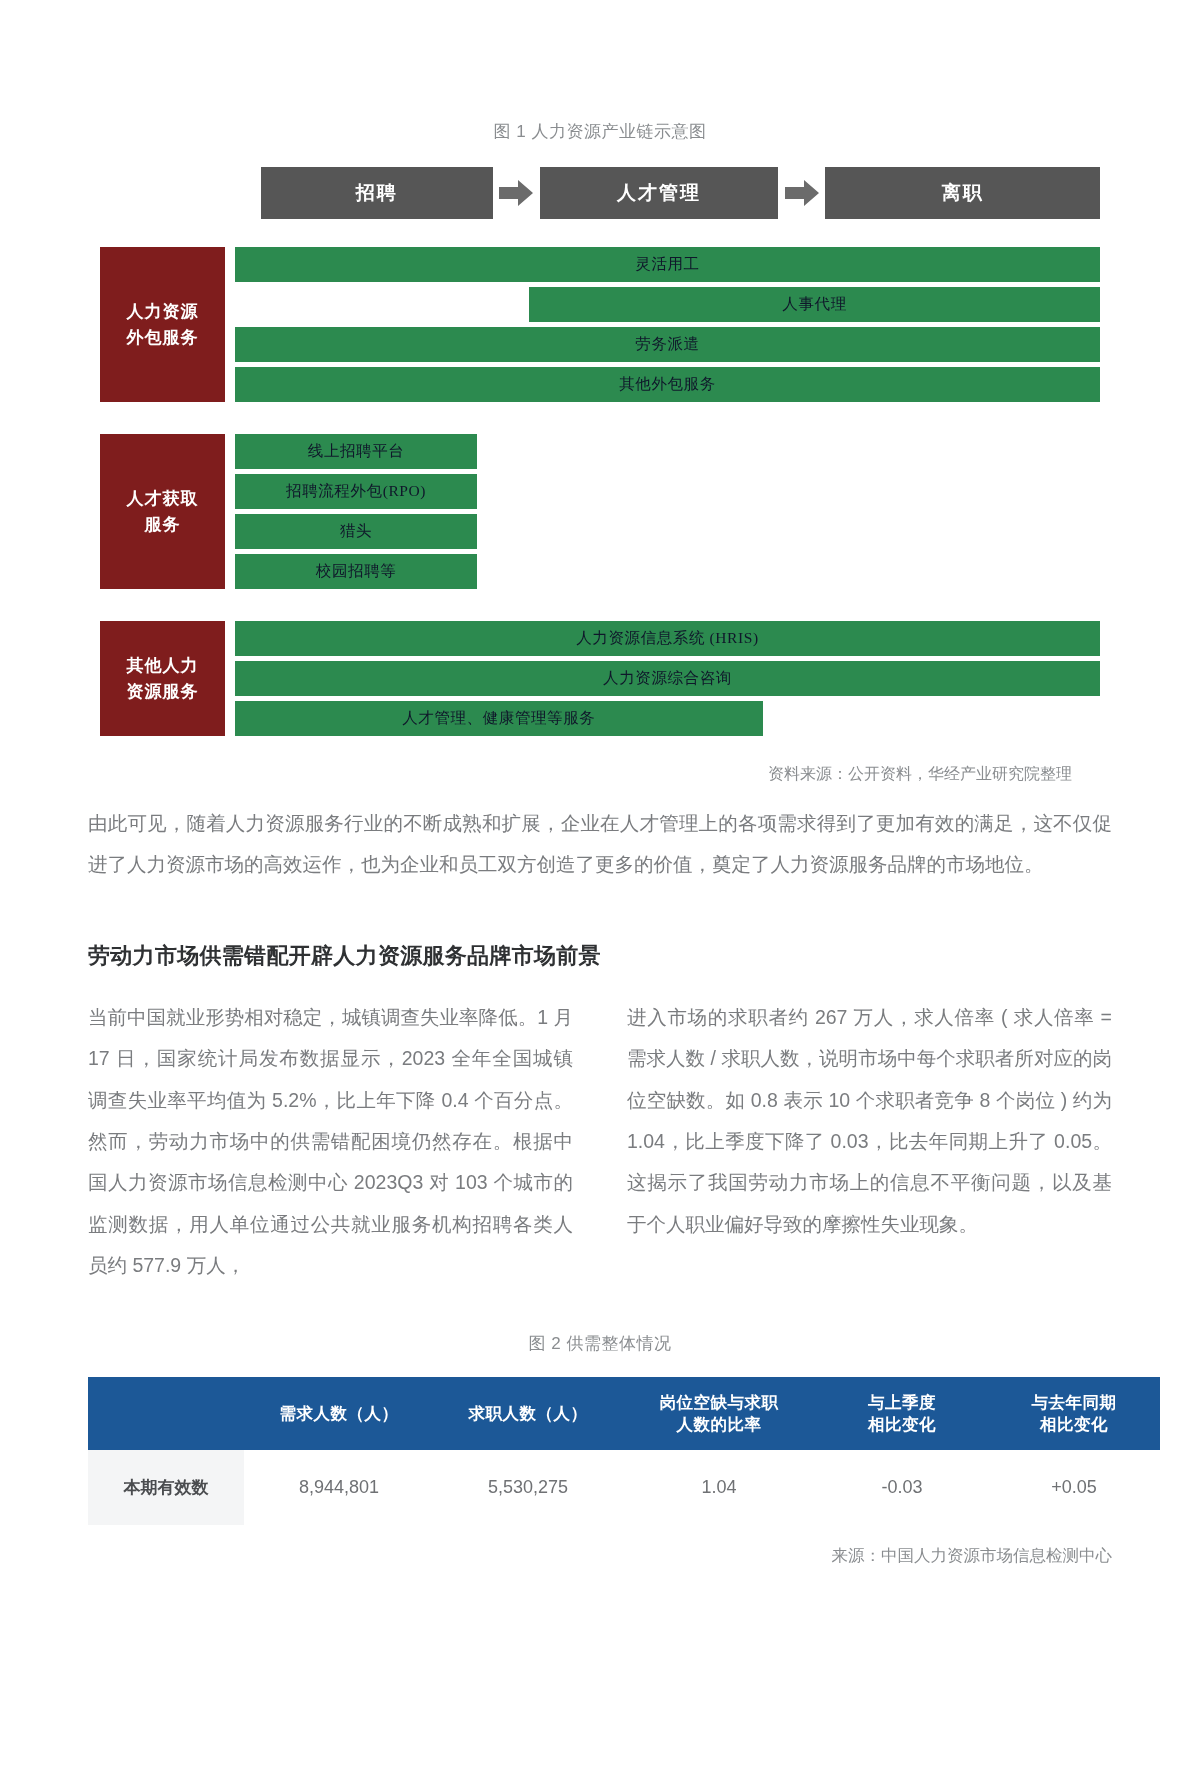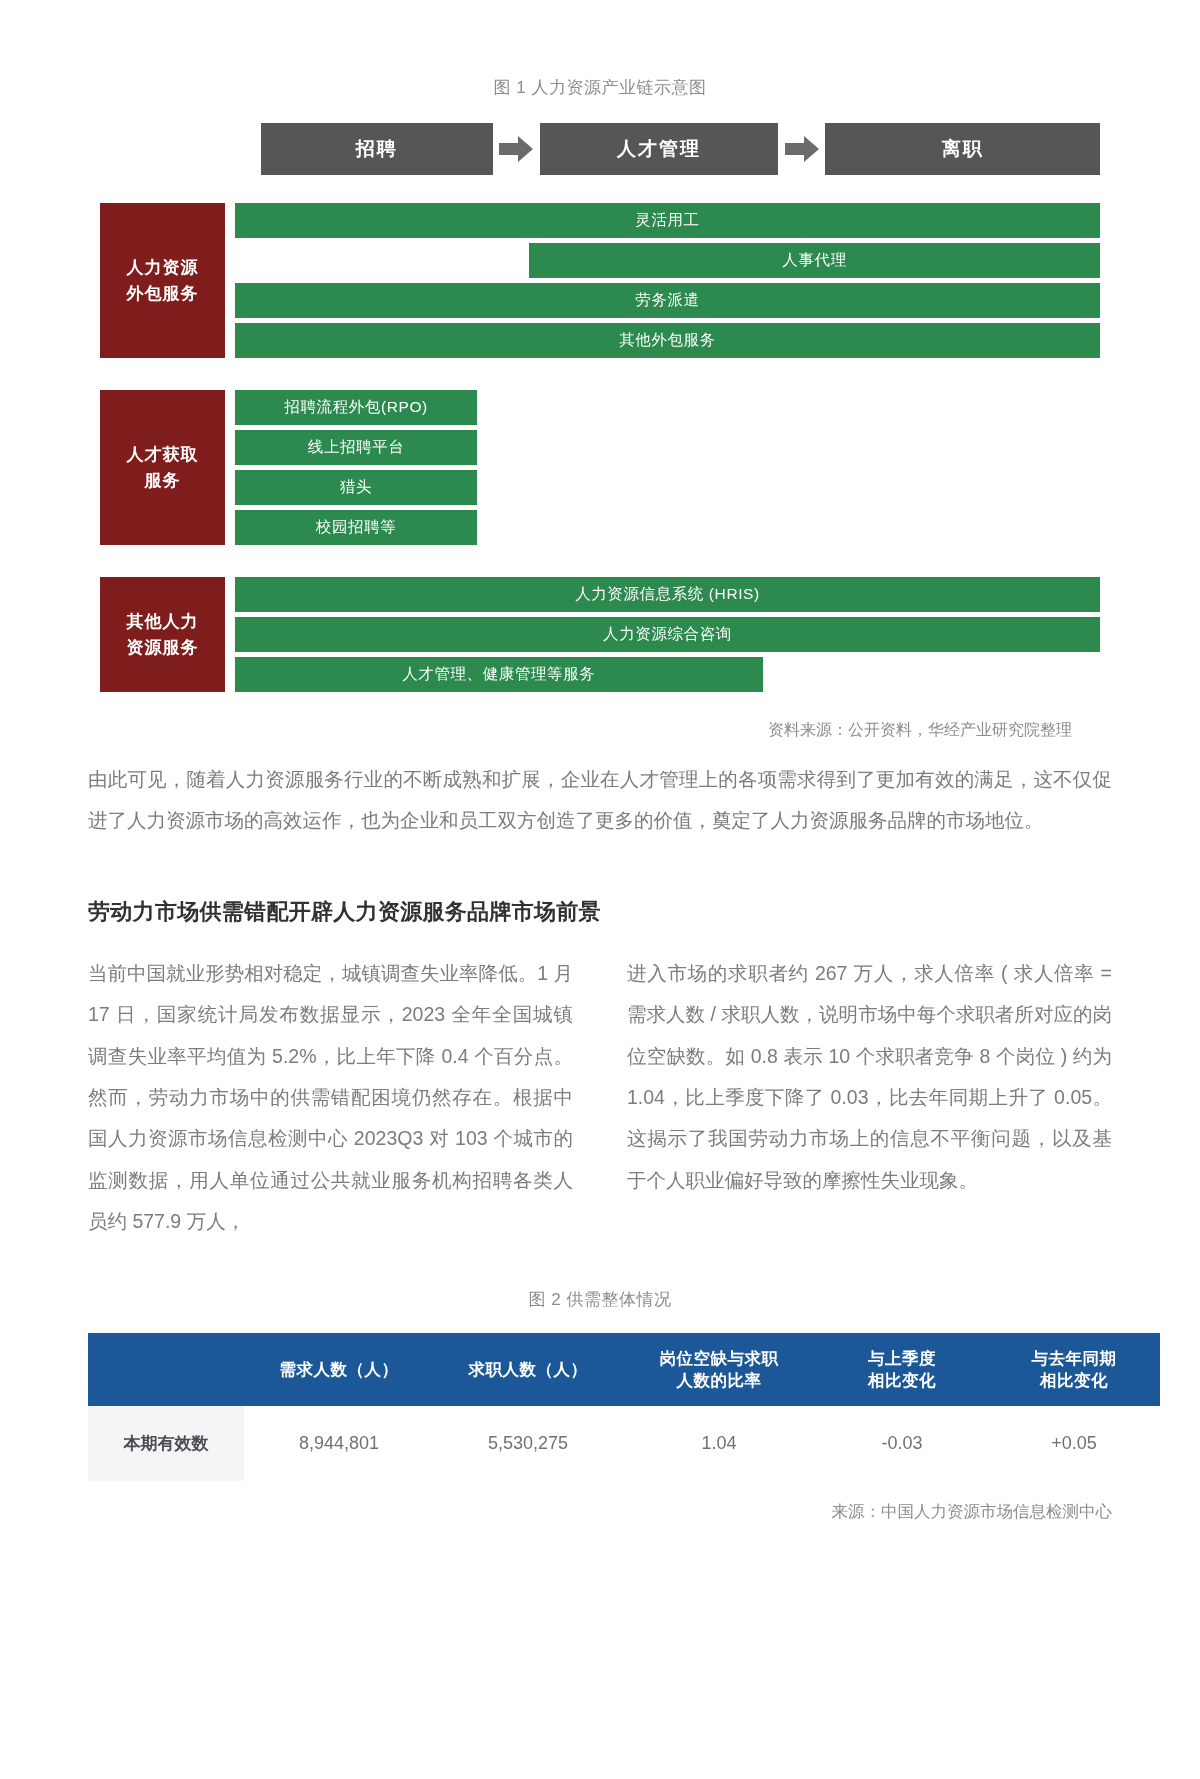--- a/index.html
+++ b/index.html
@@ -23,21 +23,21 @@
     box-sizing: border-box;
   }
 
   
   .fig-caption {
     text-align: center;
     font-size: 17px;
     color: #8a8d90;
     letter-spacing: 0.5px;
   }
-  #fig1-caption { padding-top: 76px; }
+  #fig1-caption { padding-top: 120px; }
 
   .diagram {
     margin: 24px auto 0 auto;
     width: 1000px;
     position: relative;
   }
 
   
   .stage-row {
     display: flex;
@@ -92,28 +92,29 @@
     flex: 1 1 auto;
     display: flex;
     flex-direction: column;
     gap: 5px;
     margin-left: 10px;
     position: relative;
   }
   .bar-line { display: flex; }
   .bar {
     background: #2c8a4f;
-    color: #ffffff;
+    color: #0f172a;
     font-size: 15.5px;
     text-align: center;
     padding: 7px 0;
     box-sizing: border-box;
     letter-spacing: 0.6px;
     white-space: nowrap;
     overflow: hidden;
+    font-family: Liberation Serif, serif;
   }
   .spacer { flex: 0 0 auto; }
 
   .src-note {
     text-align: right;
     font-size: 16px;
     color: #8a8d90;
     margin-top: 28px;
     padding-right: 28px;
   }
@@ -236,24 +237,24 @@
 
     <div class="group" style="margin-top:32px;">
       <div class="group-label">
         <span>
           <span>人才获取</span><br>
           <span>服务</span>
         </span>
       </div>
       <div class="group-bars">
         <div class="bar-line">
+          <div class="bar" style="width:28%;">线上招聘平台</div>
+        </div>
+        <div class="bar-line">
           <div class="bar" style="width:28%;">招聘流程外包(RPO)</div>
-        </div>
-        <div class="bar-line">
-          <div class="bar" style="width:28%;">线上招聘平台</div>
         </div>
         <div class="bar-line">
           <div class="bar" style="width:28%;">猎头</div>
         </div>
         <div class="bar-line">
           <div class="bar" style="width:28%;">校园招聘等</div>
         </div>
       </div>
     </div>
 

